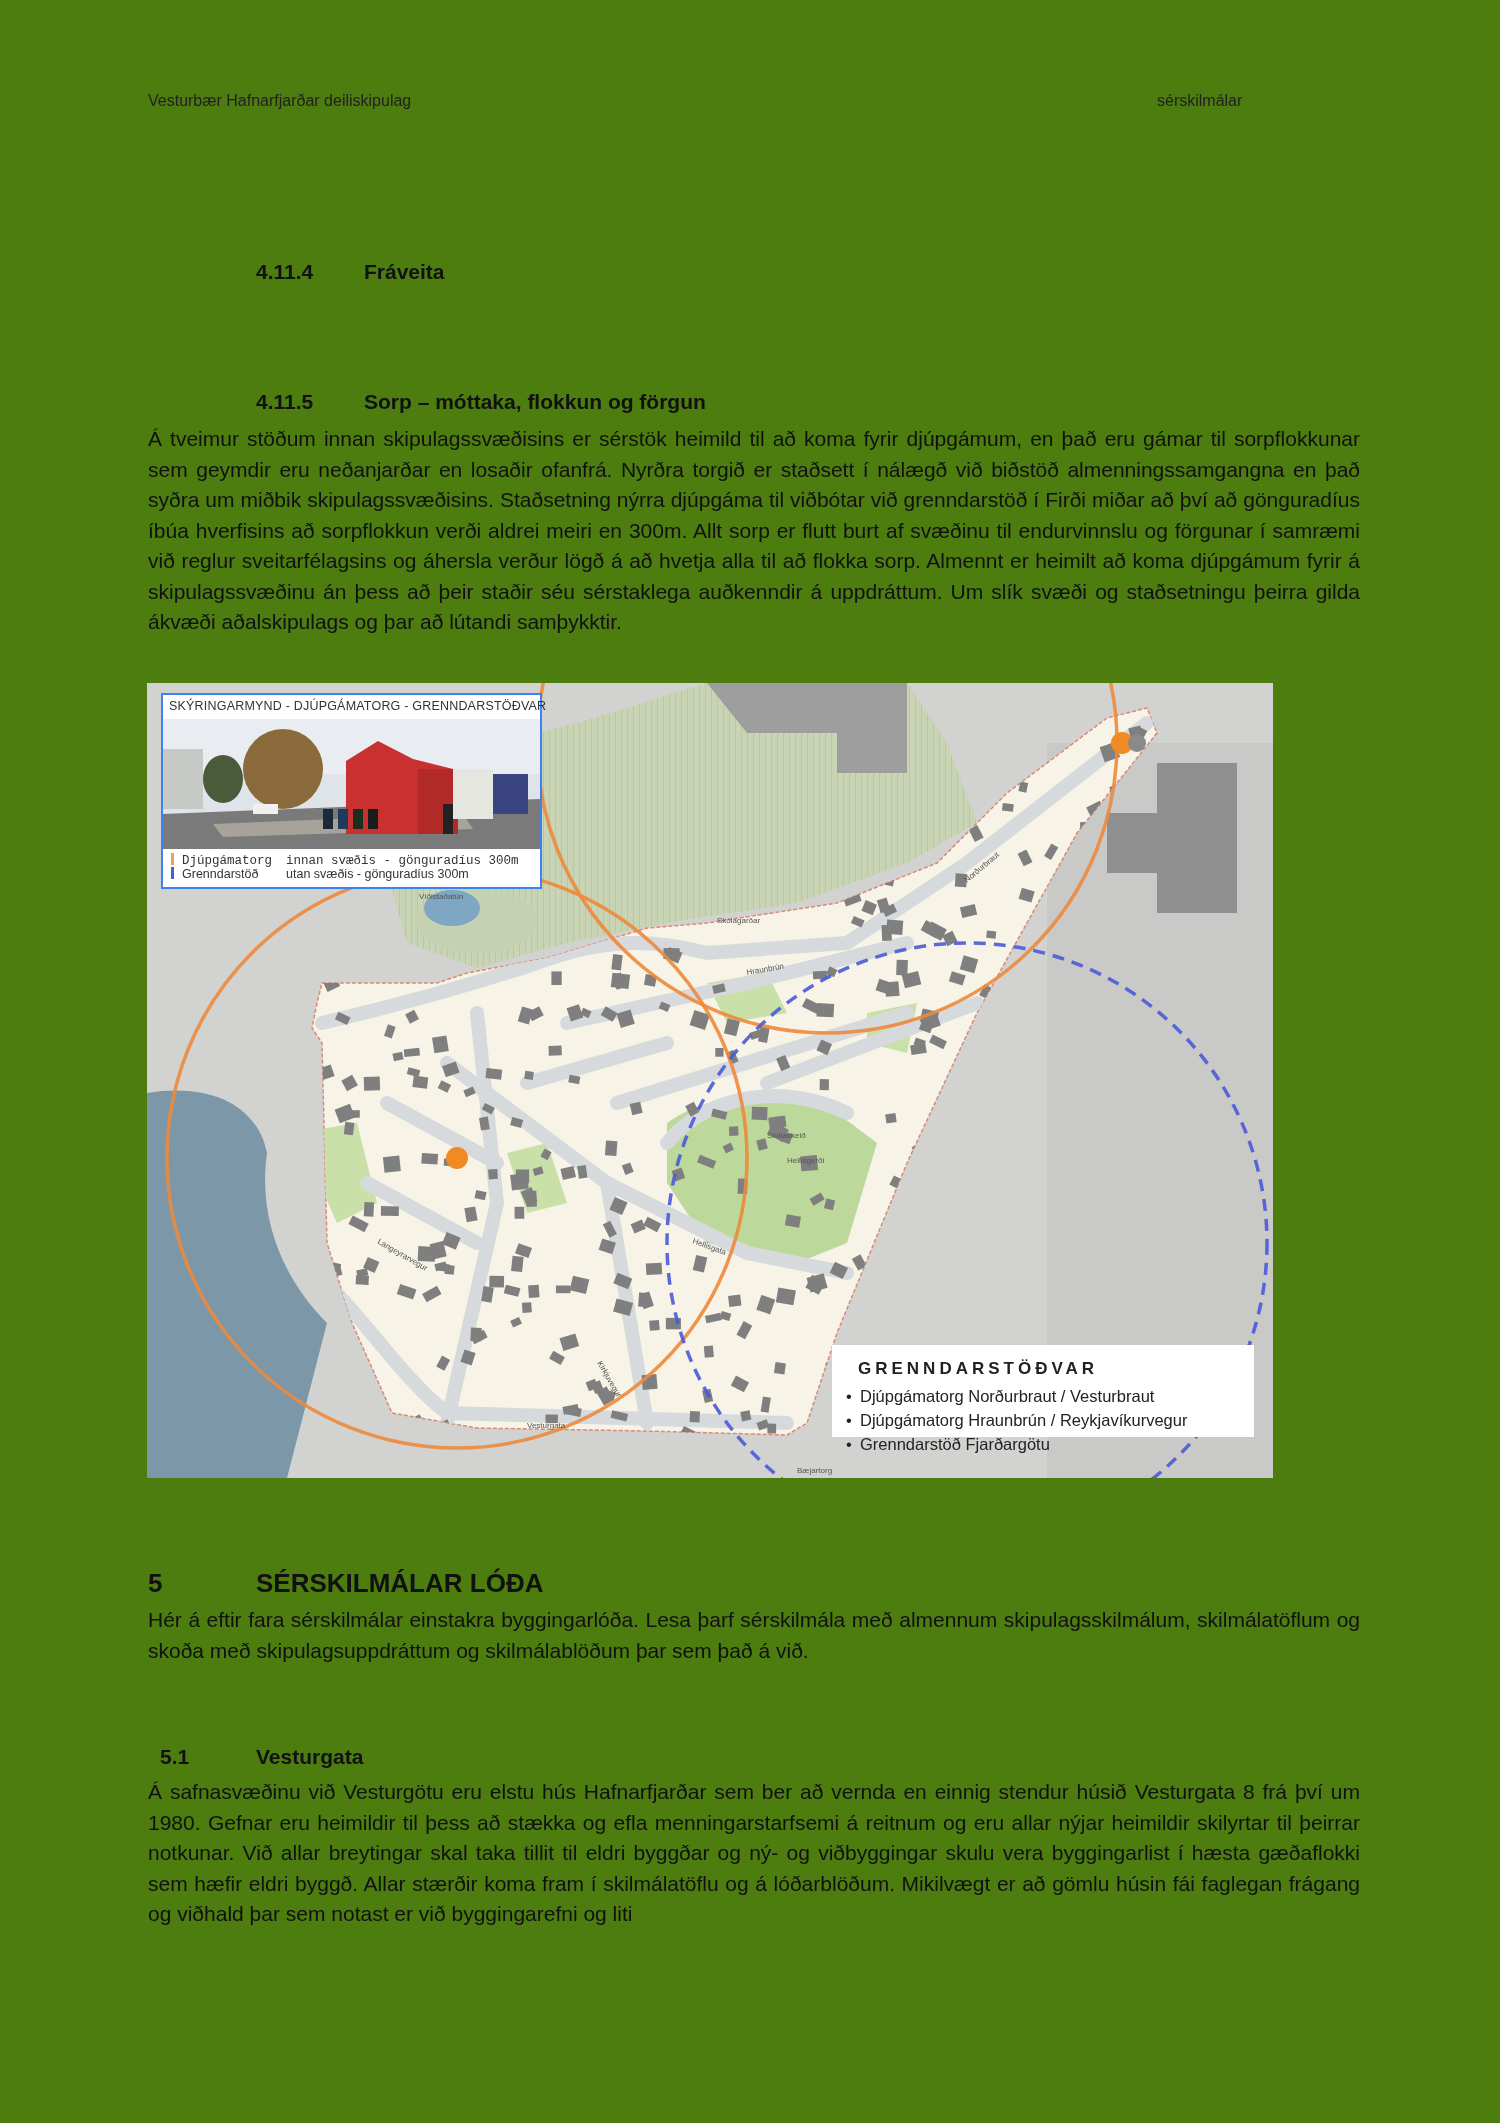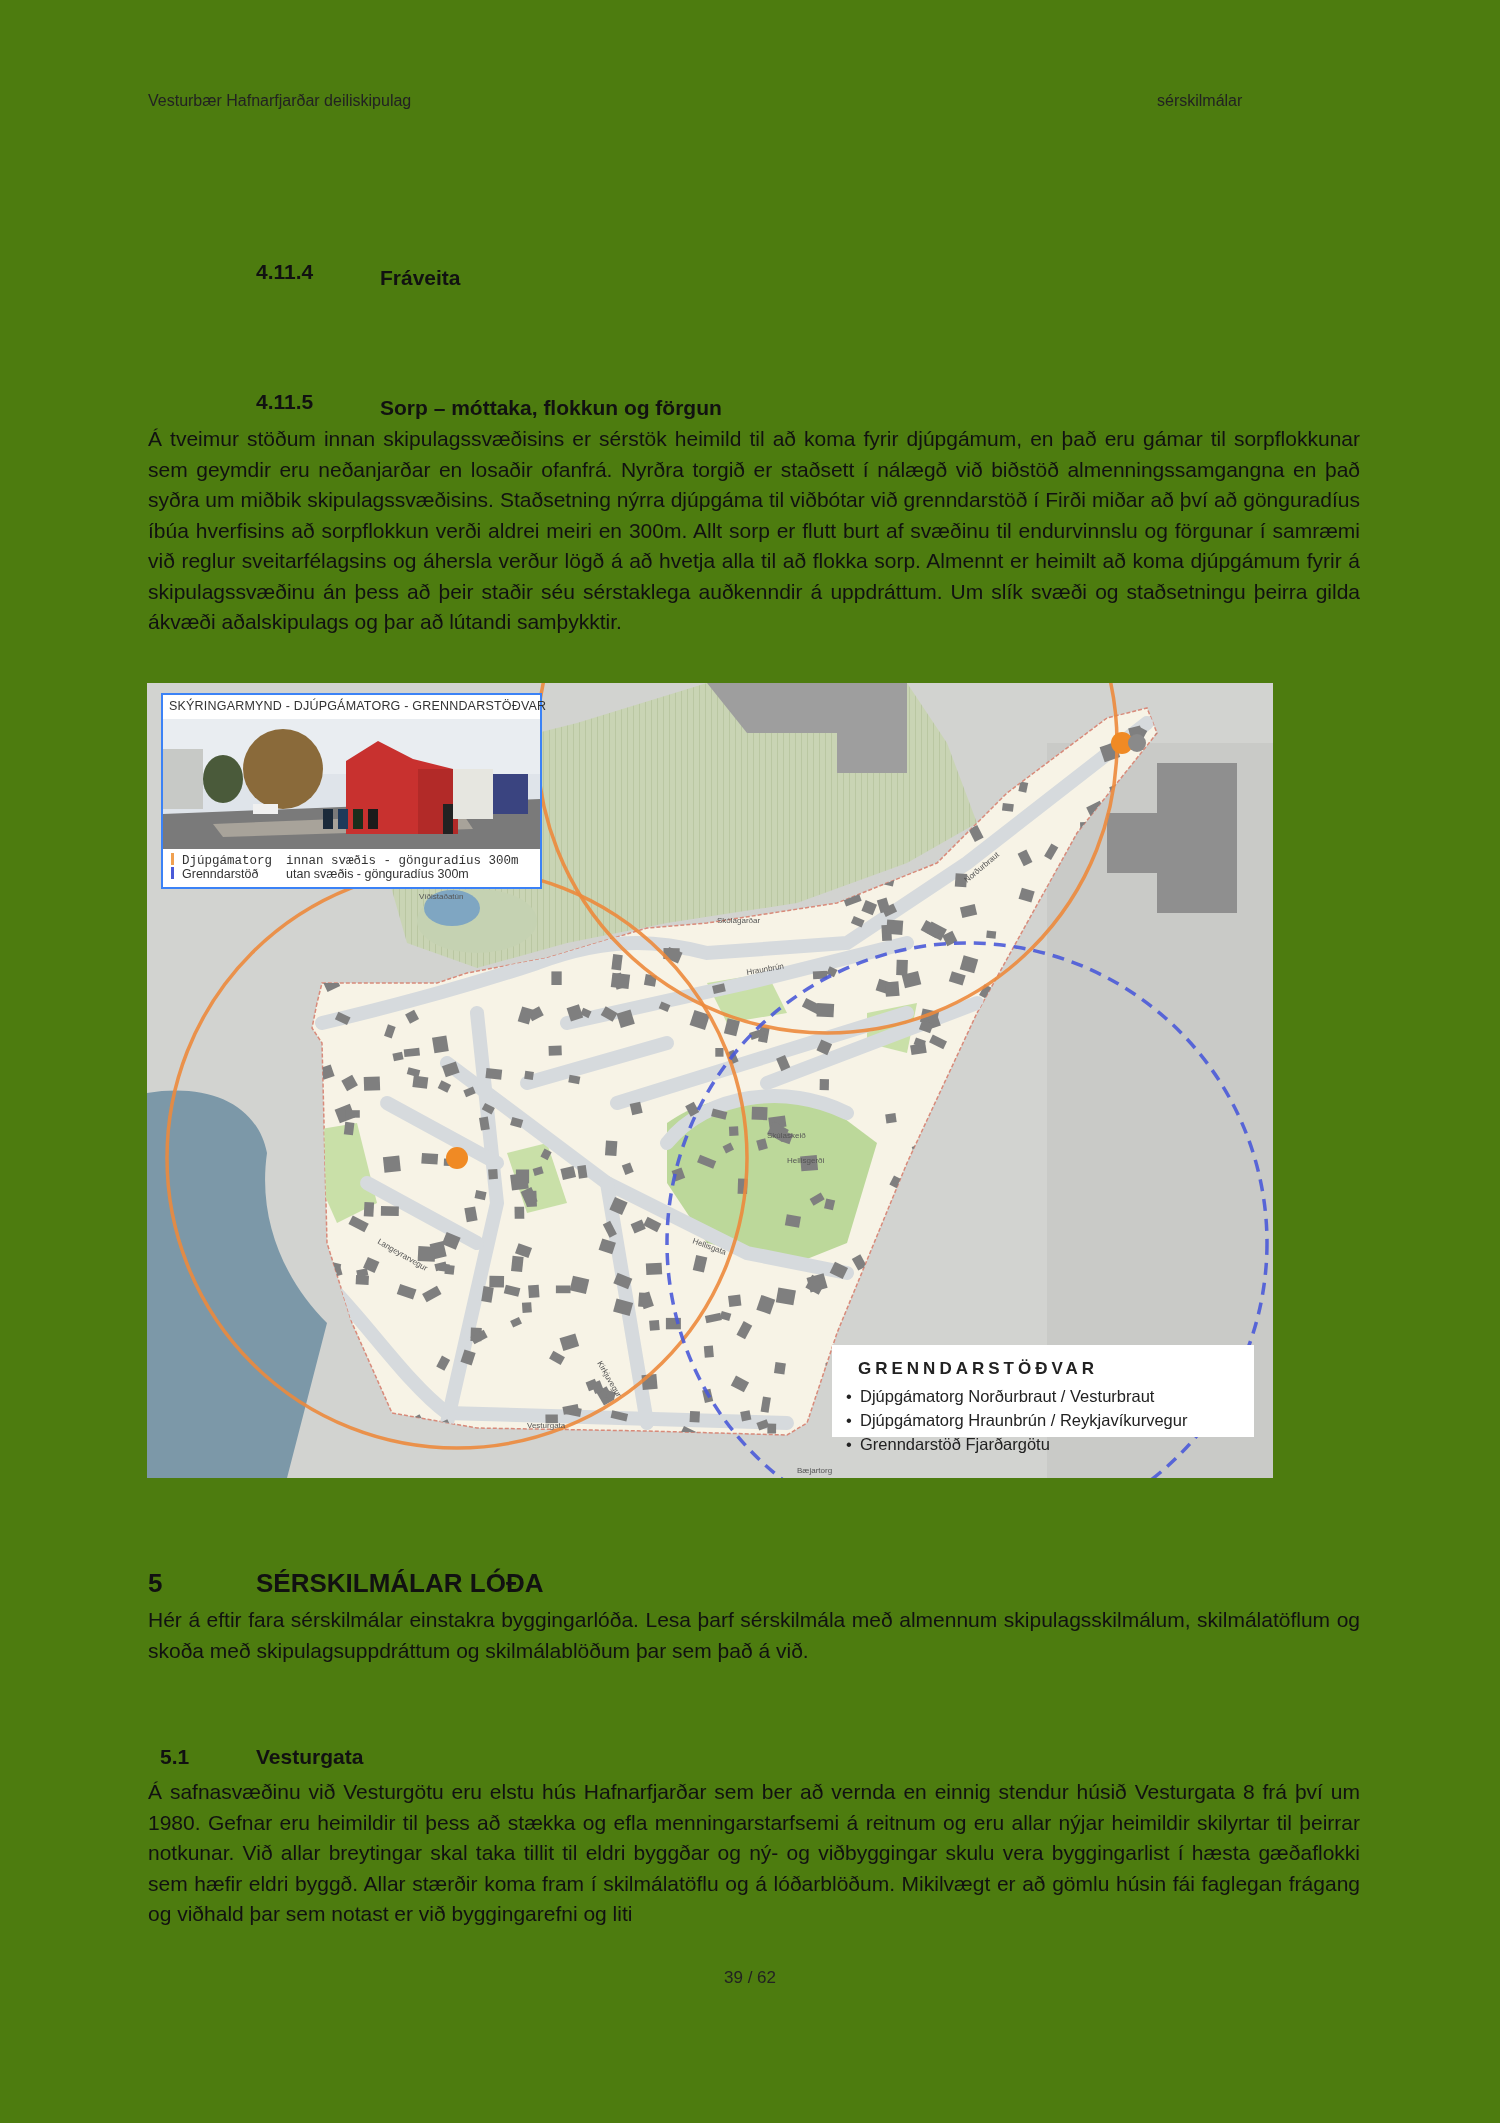--- a/index.html
+++ b/index.html
@@ -4,21 +4,21 @@
 <style>
   html, body { margin: 0; padding: 0; background: #ffffff; }
   body { width: 1500px; height: 2123px; position: relative; overflow: hidden;
          font-family: "Liberation Sans", sans-serif; color: #111; }
   .page { position: absolute; left: 0; top: 0; width: 1500px; height: 2123px; background: #4d7c0f; }
   .hdr { position: absolute; top: 92px; font-size: 16px; color: #222; }
   .hdr-left { left: 148px; }
   .hdr-right { left: 1157px; }
   .h3 { position: absolute; left: 148px; font-weight: bold; font-size: 21px; color: #111; }
   .h3 .num { position: absolute; left: 108px; }
-  .h3 .ttl { position: absolute; left: 232px; white-space: nowrap; margin-top: 6px; }
+  .h3 .ttl { position: absolute; left: 216px; white-space: nowrap; }
   .p { position: absolute; left: 148px; width: 1212px; font-size: 21px; line-height: 30.5px;
        text-align: justify; color: #111; margin: 0; }
   .h1 { position: absolute; left: 148px; top: 1568px; font-weight: bold; font-size: 26px; }
   .h1 .num { position: absolute; left: 0; }
   .h1 .ttl { position: absolute; left: 108px; white-space: nowrap; }
   .h2 { position: absolute; left: 148px; top: 1745px; font-weight: bold; font-size: 21px; }
   .h2 .num { position: absolute; left: 12px; }
   .h2 .ttl { position: absolute; left: 108px; white-space: nowrap; }
   .footer { position: absolute; top: 1968px; left: 0; width: 1500px; text-align: center; font-size: 17px; color: #222; }
 
@@ -601,14 +601,13 @@
     <span class="ttl">SÉRSKILMÁLAR LÓÐA</span>
   </div>
   <p class="p" style="top:1605px;">Hér á eftir fara sérskilmálar einstakra byggingarlóða. Lesa þarf sérskilmála með almennum skipulagsskilmálum, skilmálatöflum og skoða með skipulagsuppdráttum og skilmálablöðum þar sem það á við.</p>
 
   <div class="h2">
     <span class="num">5.1</span>
     <span class="ttl">Vesturgata</span>
   </div>
   <p class="p" style="top:1777px;">Á safnasvæðinu við Vesturgötu eru elstu hús Hafnarfjarðar sem ber að vernda en einnig stendur húsið Vesturgata 8 frá því um 1980.  Gefnar eru heimildir til þess að stækka og efla menningarstarfsemi á reitnum og eru allar nýjar heimildir skilyrtar til þeirrar notkunar.  Við allar breytingar skal taka tillit til eldri byggðar og ný- og viðbyggingar skulu vera byggingarlist í hæsta gæðaflokki sem hæfir eldri byggð.  Allar stærðir koma fram í skilmálatöflu og á lóðarblöðum.  Mikilvægt er að gömlu húsin fái faglegan frágang og viðhald þar sem notast er við byggingarefni og liti</p>
 
-  <div class="footer">39 / 62</div>
 </div>
 
 </body></html>

